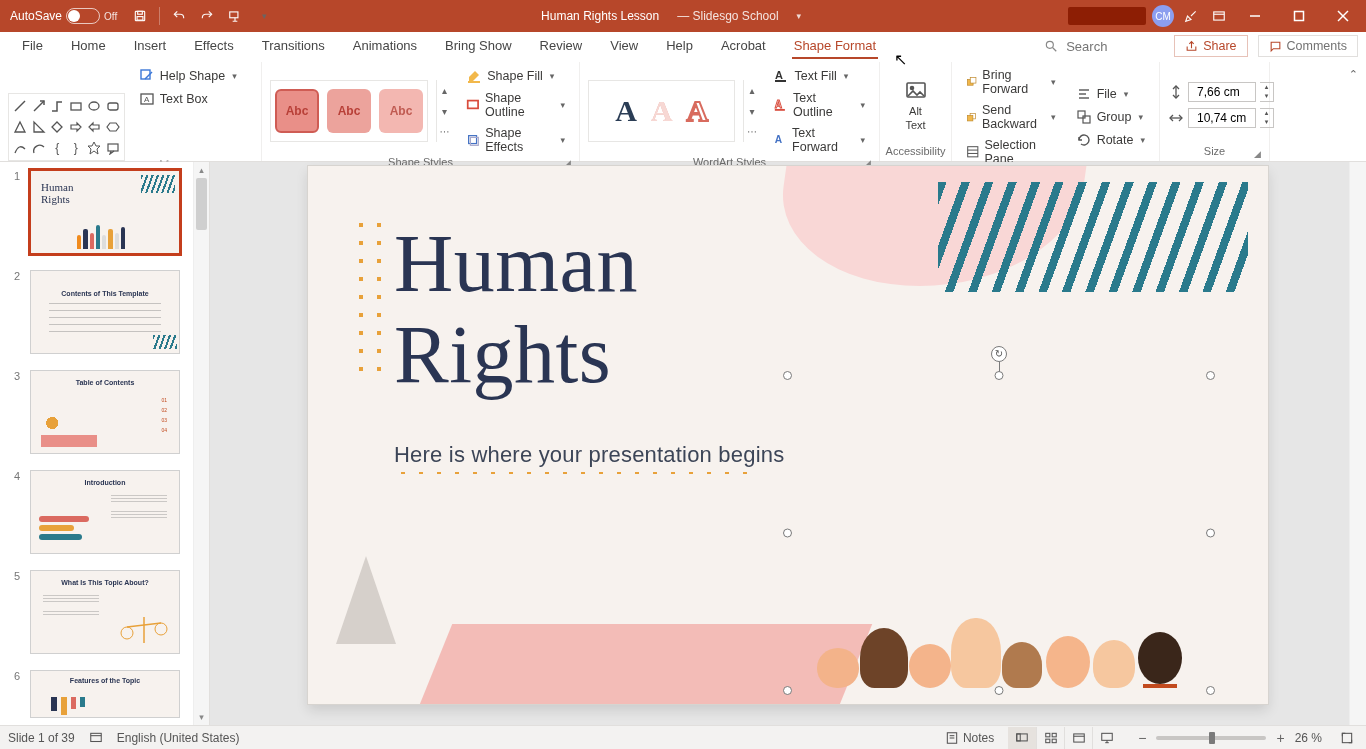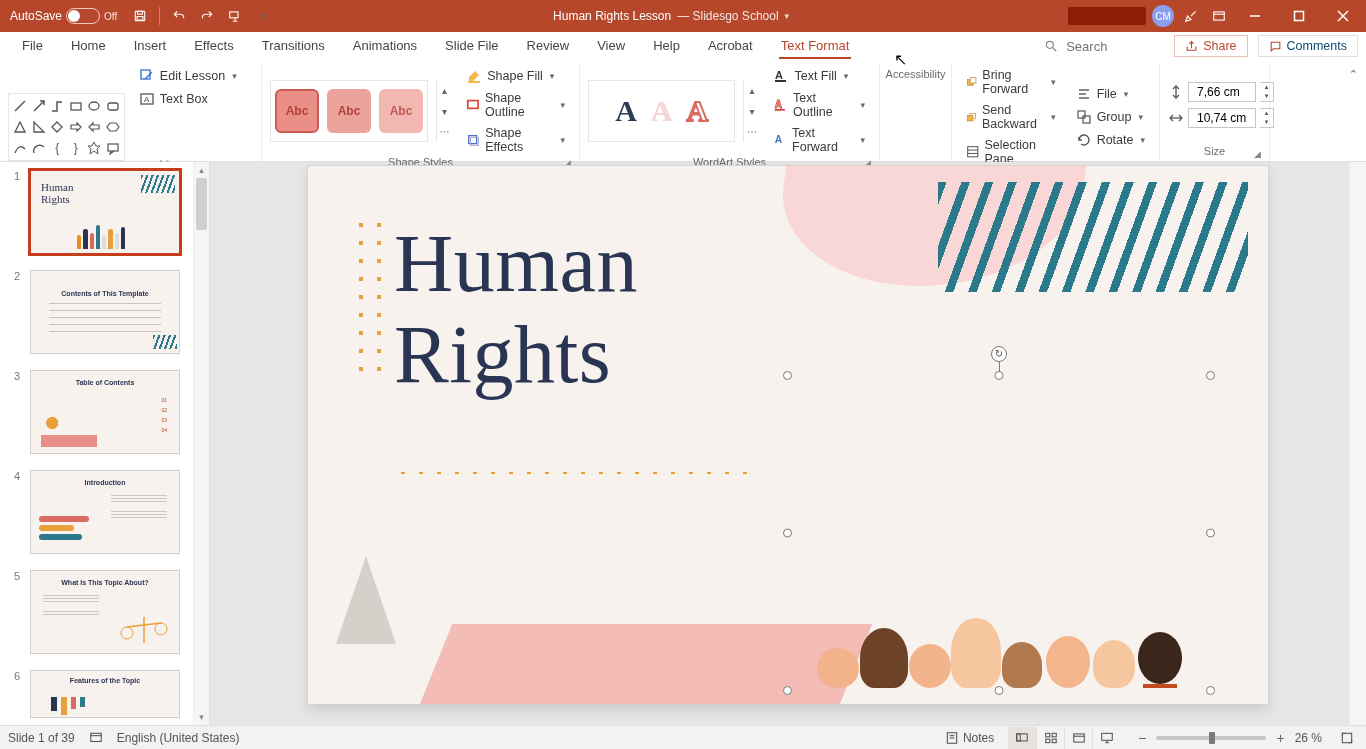--- a/index.html
+++ b/index.html
@@ -38,21 +38,21 @@
   .titlebar {
     height: 14px;
     background: var(--titlebar-red);
     color: #fff;
     display: flex;
     align-items: center;
     padding: 16px 4px;
     font-size: 12px;
   }
   .titlebar .left, .titlebar .right { display:flex; align-items:center; gap:6px; }
-  .titlebar .center { flex:1; text-align:center; display:flex; justify-content:center; align-items:center; gap:6px; }
+  .titlebar .center { flex:1; text-align:center; display:flex; justify-content:center; align-items:center; gap:18px; }
   .autosave-toggle {
     display:flex; align-items:center; gap:4px; padding:2px 6px;
   }
   .toggle-pill {
     width:34px; height:16px; border:1px solid rgba(255,255,255,.7); border-radius:8px;
     display:flex; align-items:center; padding:1px;
   }
   .toggle-knob { width:12px; height:12px; background:#fff; border-radius:50%; }
   .tb-icon { width:22px; height:22px; display:flex; align-items:center; justify-content:center; opacity:.95; }
   .tb-sep { width:1px; height:18px; background:rgba(255,255,255,.3); margin:0 2px; }
@@ -87,21 +87,21 @@
     position:absolute; left:12px; right:12px; bottom:2px;
     height:2px; background: var(--tab-active);
   }
   .tabs-right { margin-left:auto; display:flex; align-items:center; gap:10px; padding-bottom:4px; }
   .search-wrap { display:flex; align-items:center; gap:6px; color:#666; padding-left:24px; }
   .search-input { border:none; outline:none; font-size:13px; width:100px; color:#666; }
   .share-btn, .comments-btn {
     border:1px solid #e1dfdd; padding:3px 10px; font-size:12.5px; color:#464646; display:flex; align-items:center; gap:5px; background:#fff;
   }
   .share-btn { color:#b7472a; border-color:#b7472a55; }
-  .comments-btn { color:#0c4a6e; }
+  .comments-btn { color:#737373; }
 
   
   .ribbon {
     height: 100px;
     background: #fff;
     border-bottom: 1px solid var(--ribbon-border);
     display:flex;
     align-items:stretch;
   }
   .group {
@@ -388,26 +388,26 @@
   </div>
 </div>
 
 <div class="tabs-row">
   <div class="tab">File</div>
   <div class="tab">Home</div>
   <div class="tab">Insert</div>
   <div class="tab">Effects</div>
   <div class="tab">Transitions</div>
   <div class="tab">Animations</div>
-  <div class="tab">Slide File</div>
+  <div class="tab">Bring Show</div>
   <div class="tab">Review</div>
   <div class="tab">View</div>
   <div class="tab">Help</div>
   <div class="tab">Acrobat</div>
-  <div class="tab active">Text Format</div>
+  <div class="tab active">Shape Format</div>
 
   <span class="cursor-arrow">↖</span>
 
   <div class="tabs-right">
     <div class="search-wrap">
       <svg width="14" height="14" viewBox="0 0 24 24" fill="none" stroke="#888" stroke-width="2">
           <circle cx="10" cy="10" r="6"></circle>
           <line x1="15" y1="15" x2="21" y2="21"></line>
         </svg>
       <input class="search-input" placeholder="Search" style="">
@@ -521,21 +521,21 @@
           </span>
       </div>
       <div class="btn-stack">
         <div class="rbtn">
           <span class="icon-sq">
               <svg viewBox="0 0 16 16" stroke="#3c78d8" fill="none" stroke-width="1.4">
                 <rect x="2" y="2" width="9" height="9"></rect>
                 <path d="M6 11l7-7"></path>
               </svg>
             </span>
-          <span>Edit Lesson</span>
+          <span>Help Shape</span>
             <span class="chev">▾</span>
         </div>
         <div class="rbtn">
           <span class="icon-sq">
               <svg viewBox="0 0 16 16" stroke="#555" fill="none" stroke-width="1.3">
                 <rect x="2" y="3" width="12" height="10"></rect>
                 <text x="5" y="11" font-size="8" fill="#555" stroke="none">A</text>
               </svg>
             </span>
           <span>Text Box</span>
@@ -648,20 +648,31 @@
         </div>
       </div>
     </div>
     <div class="group-label">
       <span>WordArt Styles</span>
       <span class="launcher">◢</span>
     </div>
   </div>
 
   <div class="group" style="width:72px">
+    <div class="group-body" style="justify-content:center">
+      <div class="big-btn">
+        <svg viewBox="0 0 24 24" fill="none" stroke="#555" stroke-width="1.6">
+            <rect x="3" y="4" width="18" height="14" rx="1"></rect>
+            <circle cx="8" cy="9" r="1.5" fill="#555"></circle>
+            <path d="M4 17l5-5 4 4 3-3 4 4"></path>
+          </svg>
+        <span>Alt</span>
+        <span>Text</span>
+      </div>
+    </div>
     <div class="group-label">
         <span>Accessibility</span>
       </div>
   </div>
 
   <div class="group" style="width:208px">
     <div class="group-body">
       <div class="btn-stack">
         <div class="rbtn">
           <span class="icon-sq">
@@ -878,20 +889,21 @@
       <div class="stripes-big"></div>
       <div class="grey-tri"></div>
       <div class="pink-wedge-bottom"></div>
       <div class="dot-grid"></div>
       <div class="dot-row-under"></div>
 
       <div class="slide-title">
         <span>Human</span><br>
         <span>Rights</span>
       </div>
+      <div class="slide-sub">Here is where your presentation begins</div>
 
       <div class="sel-wrap">
         <div class="sel-rotate"></div>
         <div class="sel-line"></div>
         <div class="handle h-tl"></div>
         <div class="handle h-t"></div>
         <div class="handle h-tr"></div>
         <div class="handle h-l"></div>
         <div class="handle h-r"></div>
         <div class="handle h-bl"></div>

